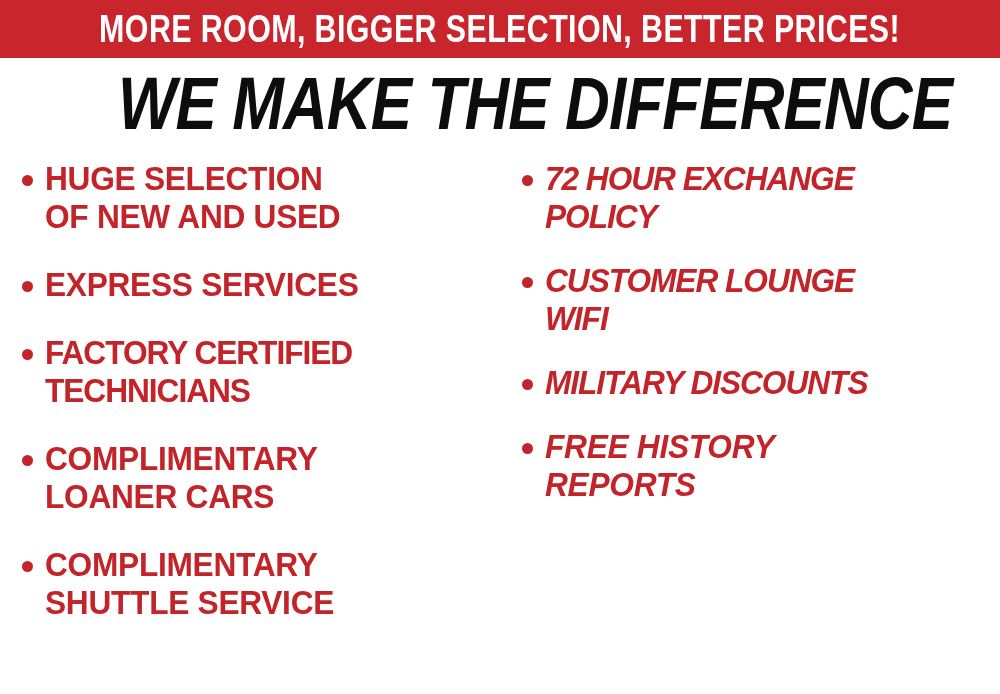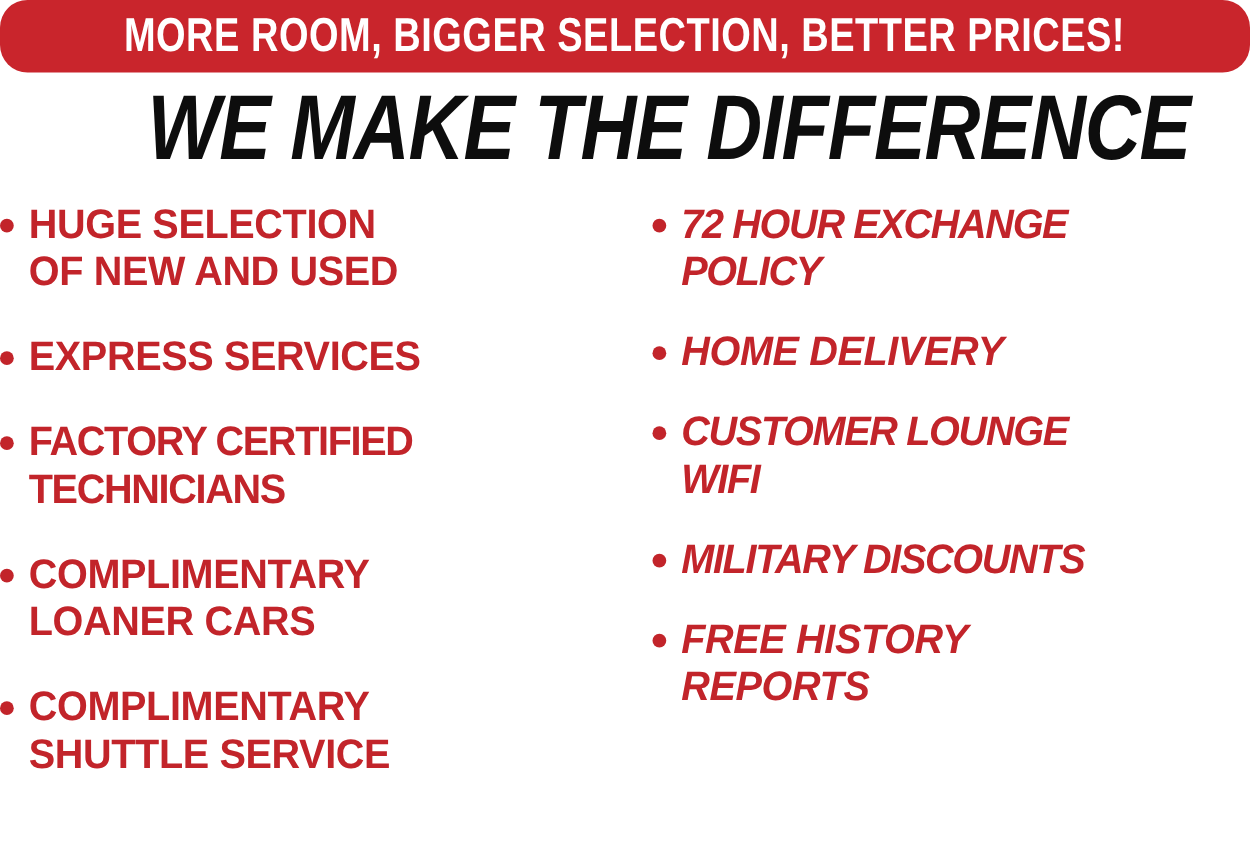--- a/index.html
+++ b/index.html
@@ -24,21 +24,20 @@
   .banner {
     position: absolute;
     left: 0;
     top: 0;
     width: 1000px;
     height: 58px;
     background: #c9252c;
     display: flex;
     align-items: center;
     justify-content: center;
-    border-radius: 22px;
   }
   .banner-text {
     color: #ffffff;
     font-family: "Liberation Sans", sans-serif;
     font-weight: bold;
     font-size: 38px;
     line-height: 40px;
     letter-spacing: 0.5px;
     transform: scaleX(0.80);
     transform-origin: center center;
@@ -79,20 +78,21 @@
     width: 1000px;
     height: 534px;
     display: flex;
     align-items: flex-start;
   }
   .col {
     box-sizing: border-box;
   }
   .col-left {
     width: 500px;
+    padding-left: 22px;
     padding-right: 6px;
   }
   .col-right {
     width: 500px;
     padding-left: 22px;
     padding-right: 2px;
   }
 
   .bullet {
     display: flex;
@@ -174,24 +174,20 @@
     </div>
 
     <div class="col col-right">
 
       <div class="bullet">
         <span class="bullet-dot"></span>
         <span class="bullet-text tight">72 HOUR EXCHANGE
 POLICY</span>
       </div>
 
-      <div class="bullet">
-        <span class="bullet-dot"></span>
-        <span class="bullet-text">HOME DELIVERY</span>
-      </div>
 
       <div class="bullet">
         <span class="bullet-dot"></span>
         <span class="bullet-text tight">CUSTOMER LOUNGE
 WIFI</span>
       </div>
 
       <div class="bullet">
         <span class="bullet-dot"></span>
         <span class="bullet-text tight">MILITARY DISCOUNTS</span>

